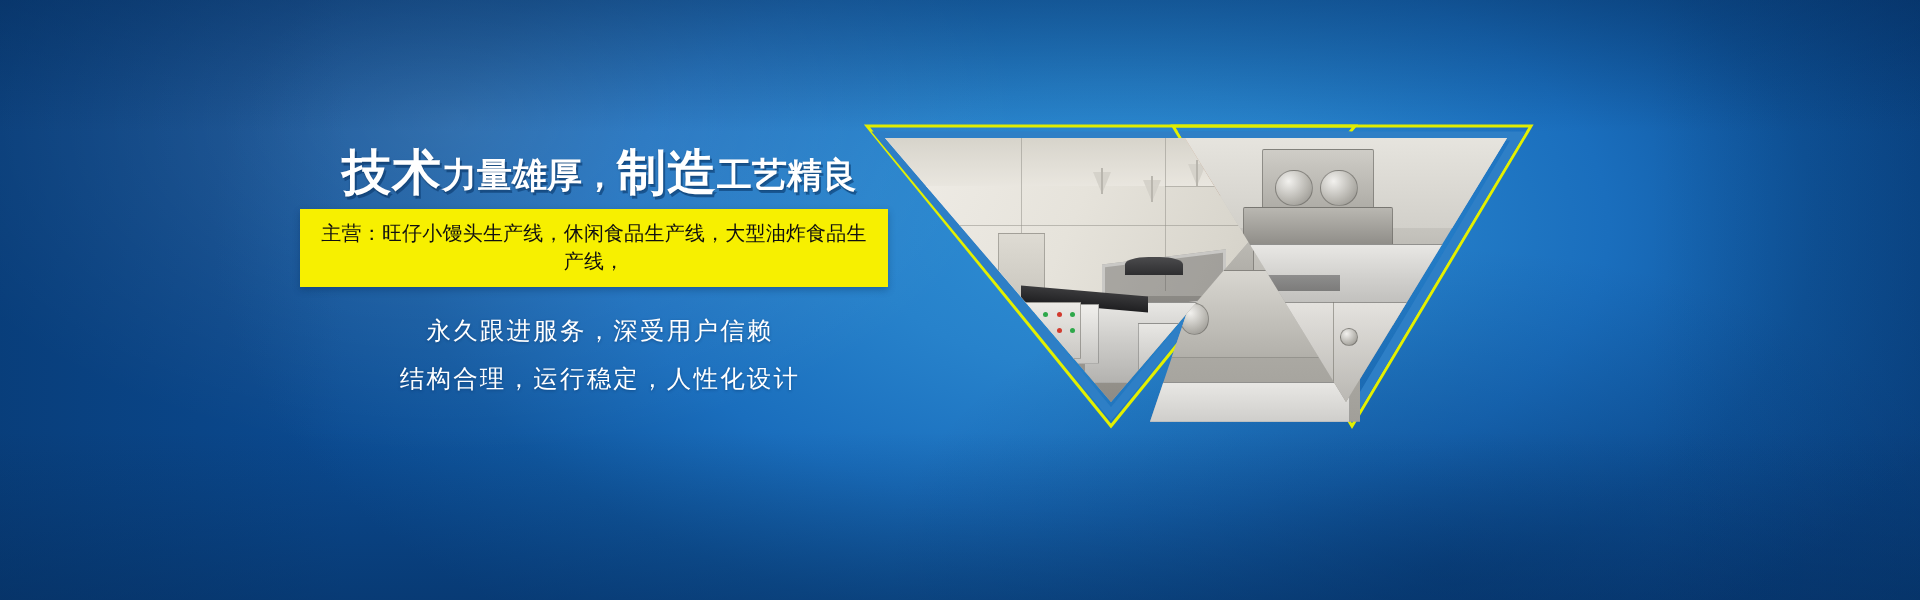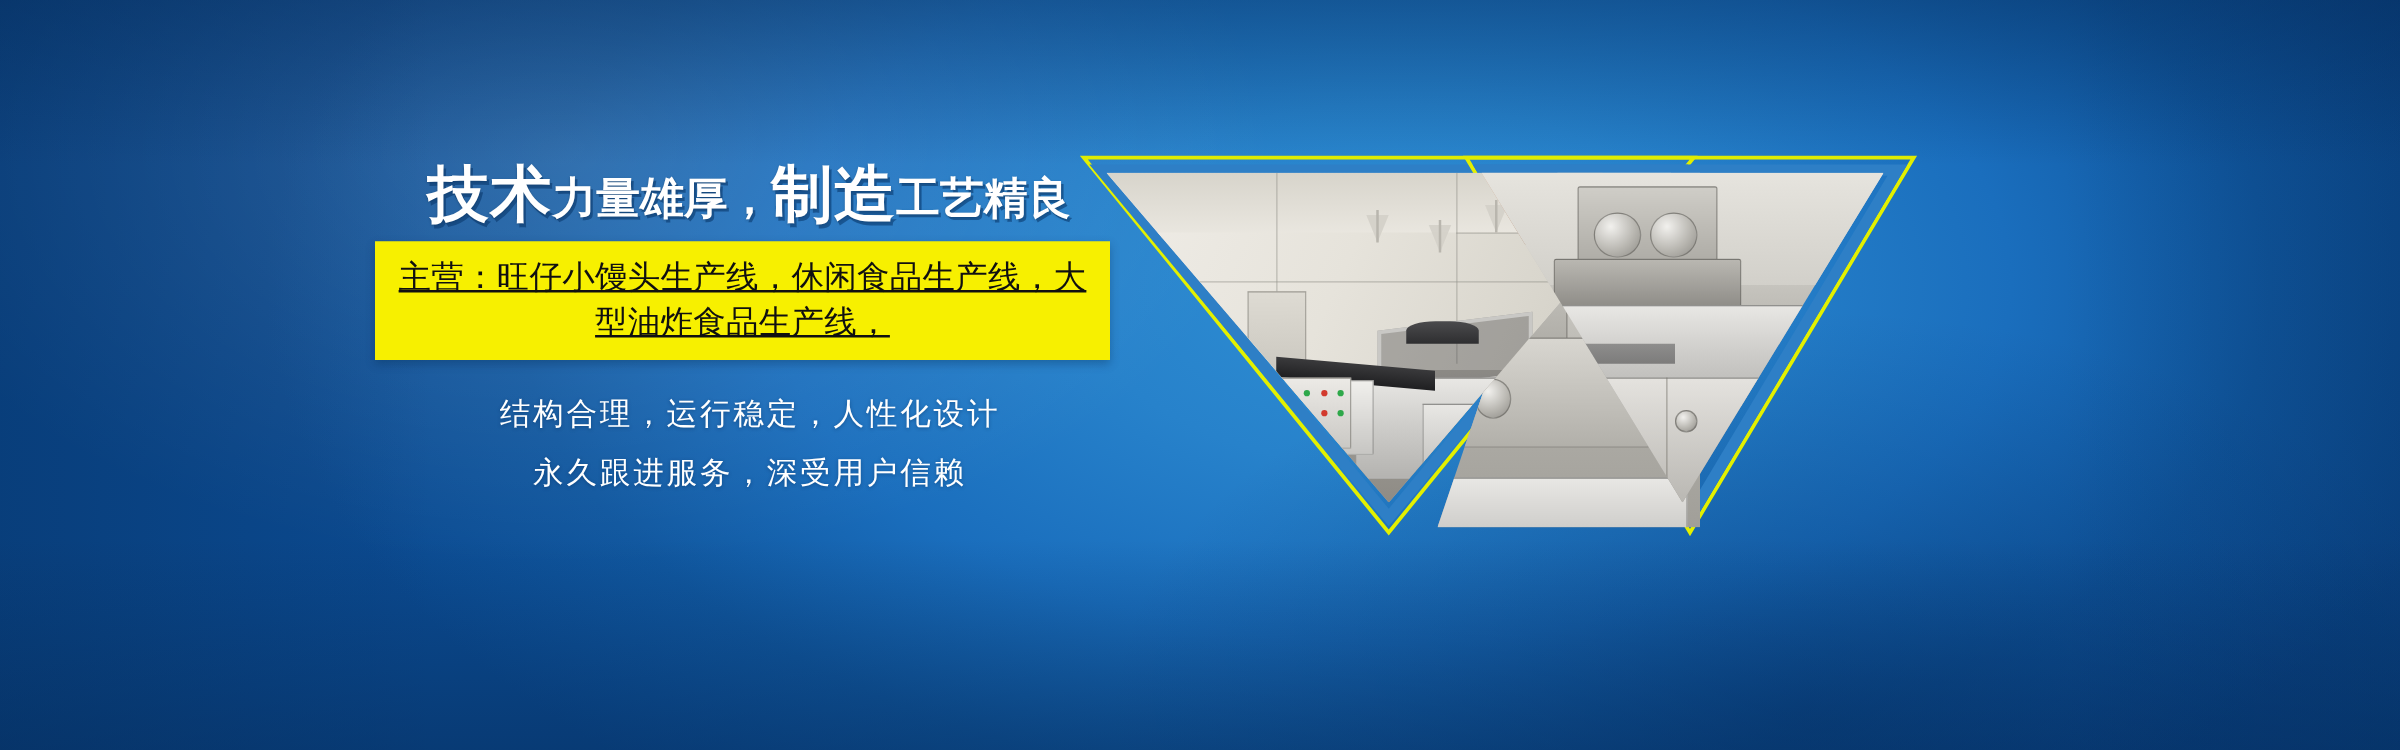--- a/index.html
+++ b/index.html
@@ -17,40 +17,39 @@
     pointer-events:none;}
   .glow-b{position:absolute;right:-120px;bottom:-320px;width:1200px;height:700px;
     background:radial-gradient(ellipse at 50% 50%, rgba(0,40,95,.40) 0%, rgba(0,40,95,0) 65%);
     pointer-events:none;}
   .vig{position:absolute;inset:0;pointer-events:none;
     background:
       linear-gradient(to bottom, rgba(4,40,84,.40) 0%, rgba(4,40,84,0) 22%, rgba(4,40,84,0) 72%, rgba(4,40,84,.45) 100%),
       linear-gradient(to right, rgba(4,40,84,.35) 0%, rgba(4,40,84,0) 18%, rgba(4,40,84,0) 86%, rgba(4,40,84,.30) 100%);}
 
   
-  .copy{position:absolute;left:300px;top:132px;width:600px;}
+  .copy{position:absolute;left:300px;top:148px;width:600px;}
 
   .headline{
     white-space:nowrap;color:#ffffff;line-height:1;
     font-weight:700;letter-spacing:.5px;
     text-shadow:2px 3px 0 rgba(8,52,104,.55), 0 1px 2px rgba(0,0,0,.25);
     margin:0 0 2px 42px;
   }
   .headline .big{font-size:49px;font-weight:800;letter-spacing:1px;}
   .headline .small{font-size:35px;font-weight:800;letter-spacing:0;position:relative;top:-2px;}
 
   .yellow-wrap{position:relative;margin-top:12px;}
   .yellow{
     position:relative;background:#f7f000;color:#101010;
     width:588px;box-sizing:border-box;
     padding:11px 14px 12px 14px;
-    font-size:26px;line-height:1.38;letter-spacing:.2px;
+    font-size:20px;line-height:1.38;letter-spacing:.2px;
     text-align:center;font-weight:400;
     box-shadow:0 3px 7px rgba(4,38,78,.33);
-    text-decoration:underline;
   }
   .yellow .l1{display:block;}
   .yellow .l2{display:block;}
 
   .sub{margin-top:26px;text-align:center;color:#ffffff;}
   .sub p{margin:0 0 12px 0;font-size:24.5px;letter-spacing:2.2px;line-height:1.45;
     text-shadow:0 1px 3px rgba(4,40,84,.45);}
   .sub p:last-child{margin-bottom:0;}
 
   
@@ -214,18 +213,18 @@
       <span class="big">技术</span><span class="small">力量雄厚，</span><span class="big">制造</span><span class="small">工艺精良</span>
     </h1>
 
     <div class="yellow-wrap">
       <div class="yellow">
         <span class="l1">主营：旺仔小馒头生产线，休闲食品生产线，大型油炸食品生产线，</span>
       </div>
     </div>
 
     <div class="sub">
+      <p>永久跟进服务，深受用户信赖</p>
       <p>结构合理，运行稳定，人性化设计</p>
-      <p>永久跟进服务，深受用户信赖</p>
     </div>
   </div>
 
 </div>
 
 </body></html>

